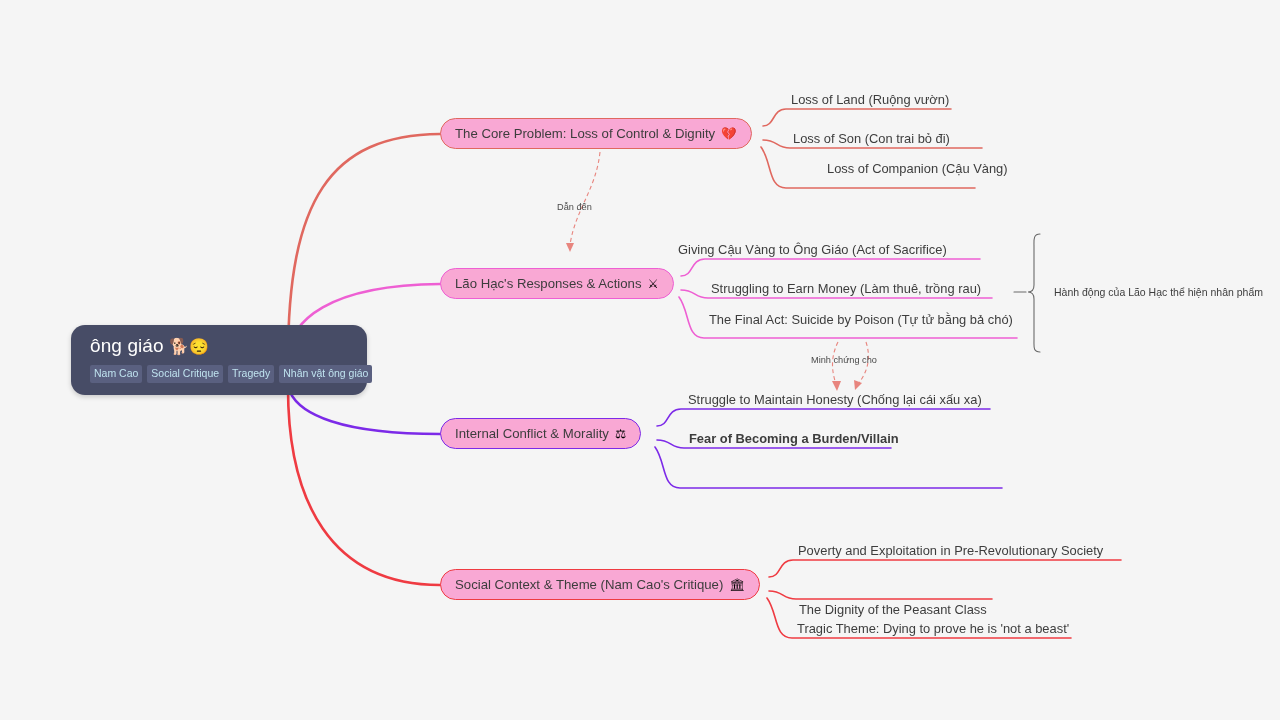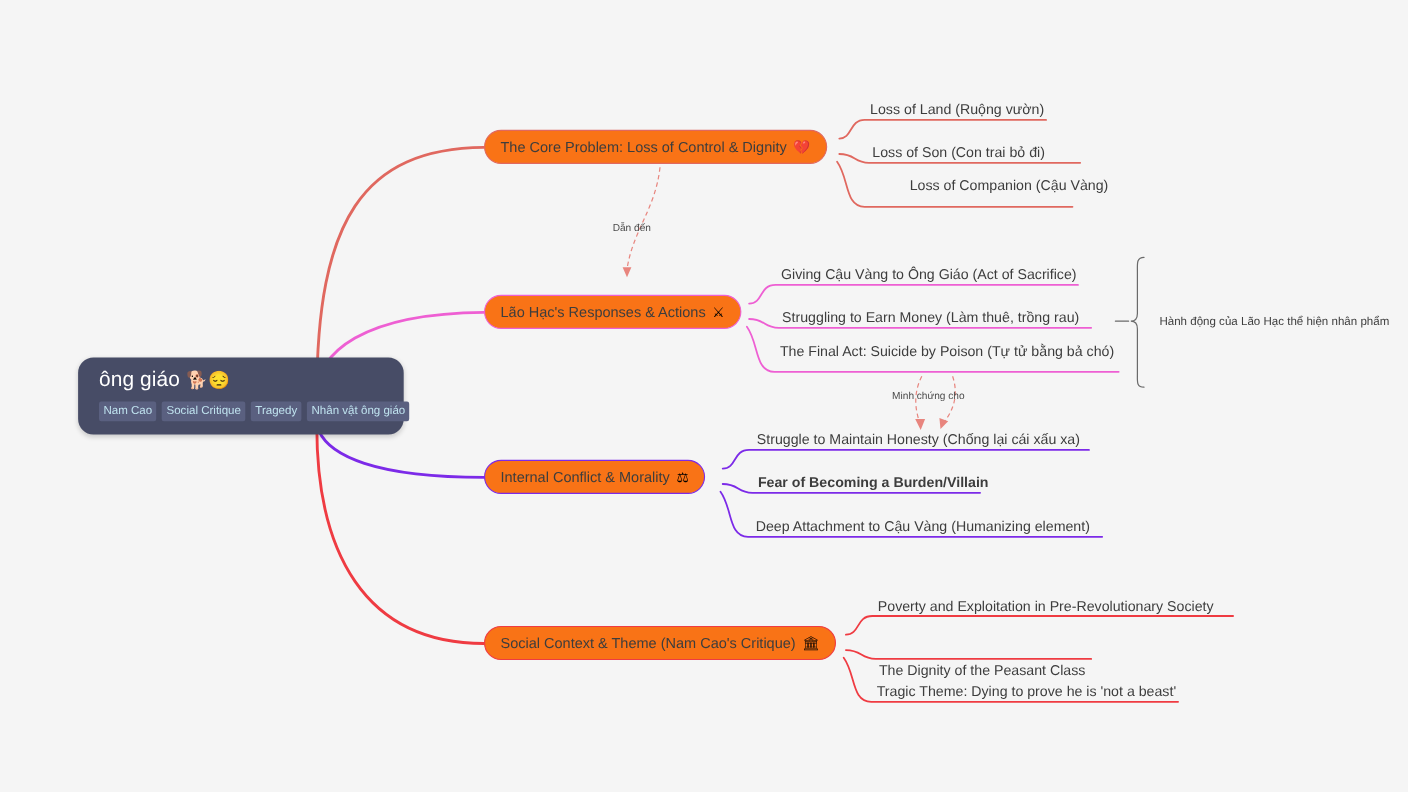--- a/index.html
+++ b/index.html
@@ -59,21 +59,21 @@
     line-height: 13px;
     padding: 2px 4px 3px 4px;
     border-radius: 2px;
     white-space: nowrap;
   }
 
   
   .branch-node {
     position: absolute;
     box-sizing: border-box;
-    background: #f97316;
+    background: #f9a8d4;
     border-width: 1.8px;
     border-style: solid;
     border-radius: 16px;
     height: 31px;
     display: flex;
     align-items: center;
     padding: 0 14px;
     white-space: nowrap;
   }
   .branch-label {
@@ -170,31 +170,30 @@
     <span class="branch-icon">💔</span>
   </div>
   <div class="leaf" style="left:791px; top:92px;">Loss of Land (Ruộng vườn)</div>
   <div class="leaf" style="left:793px; top:131px;">Loss of Son (Con trai bỏ đi)</div>
   <div class="leaf" style="left:791px; top:161px;margin-left:36px;">Loss of Companion (Cậu Vàng)</div>
 
   <div class="branch-node" style="left:440px; top:268px; border-color:#ee5fd3;">
     <span class="branch-label">Lão Hạc's Responses &amp; Actions</span>
     <span class="branch-icon">⚔</span>
   </div>
-  <div class="leaf" style="left:710px; top:242px;">Giving Cậu Vàng to Ông Giáo (Act of Sacrifice)</div>
+  <div class="leaf" style="left:678px; top:242px;">Giving Cậu Vàng to Ông Giáo (Act of Sacrifice)</div>
   <div class="leaf" style="left:711px; top:281px;">Struggling to Earn Money (Làm thuê, trồng rau)</div>
   <div class="leaf" style="left:709px; top:312px;">The Final Act: Suicide by Poison (Tự tử bằng bả chó)</div>
 
   <div class="branch-node" style="left:440px; top:418px; border-color:#7c2ae8;">
     <span class="branch-label">Internal Conflict &amp; Morality</span>
     <span class="branch-icon">⚖</span>
   </div>
   <div class="leaf" style="left:688px; top:392px;">Struggle to Maintain Honesty (Chống lại cái xấu xa)</div>
   <div class="leaf" style="left:689px; top:431px;font-weight:bold;">Fear of Becoming a Burden/Villain</div>
-  <div class="leaf" style="left:687px; top:471px;">Deep Attachment to Cậu Vàng (Humanizing element)</div>
 
   <div class="branch-node" style="left:440px; top:569px; border-color:#ef3b42;">
     <span class="branch-label">Social Context &amp; Theme (Nam Cao's Critique)</span>
     <span class="branch-icon">🏛</span>
   </div>
   <div class="leaf" style="left:798px; top:543px;">Poverty and Exploitation in Pre-Revolutionary Society</div>
   <div class="leaf" style="left:799px; top:582px;margin-top:20px;">The Dignity of the Peasant Class</div>
   <div class="leaf" style="left:797px; top:621px;">Tragic Theme: Dying to prove he is 'not a beast'</div>
 
   <div class="annot" style="left:557px; top:202px;">Dẫn đến</div>

